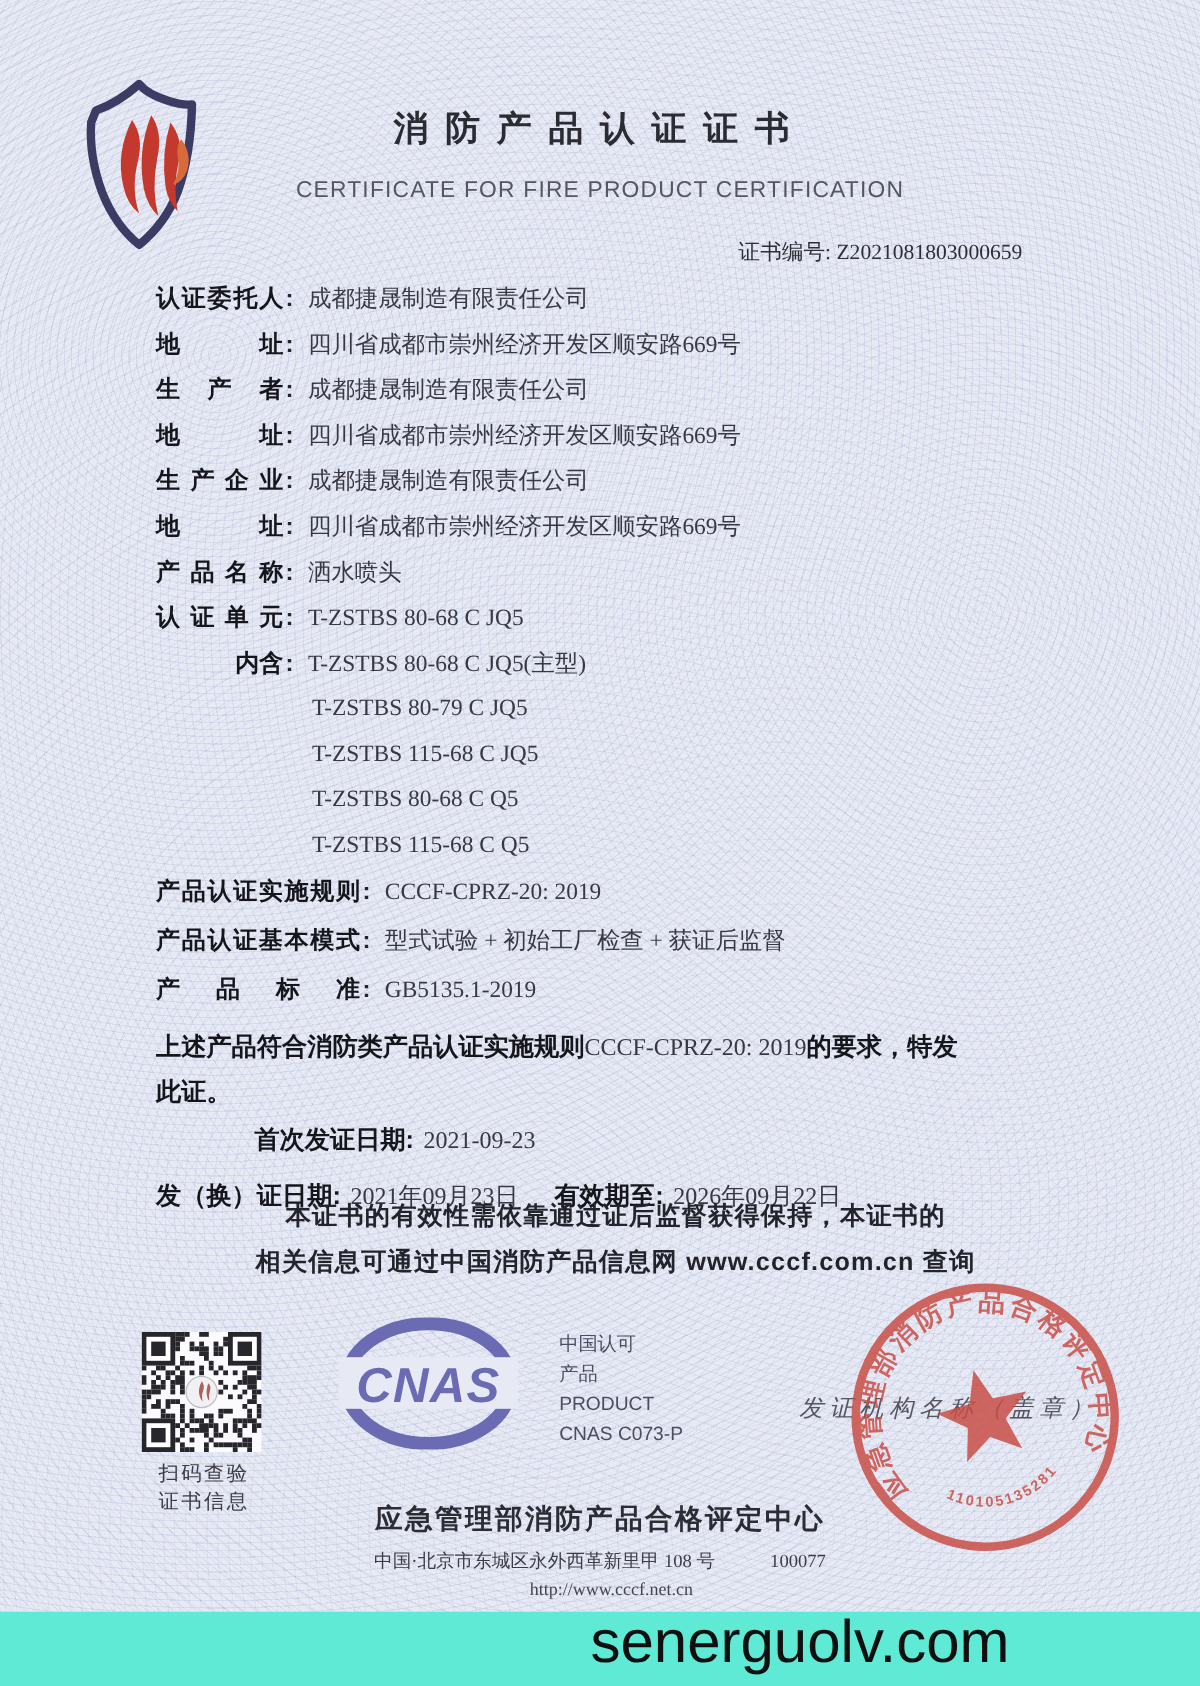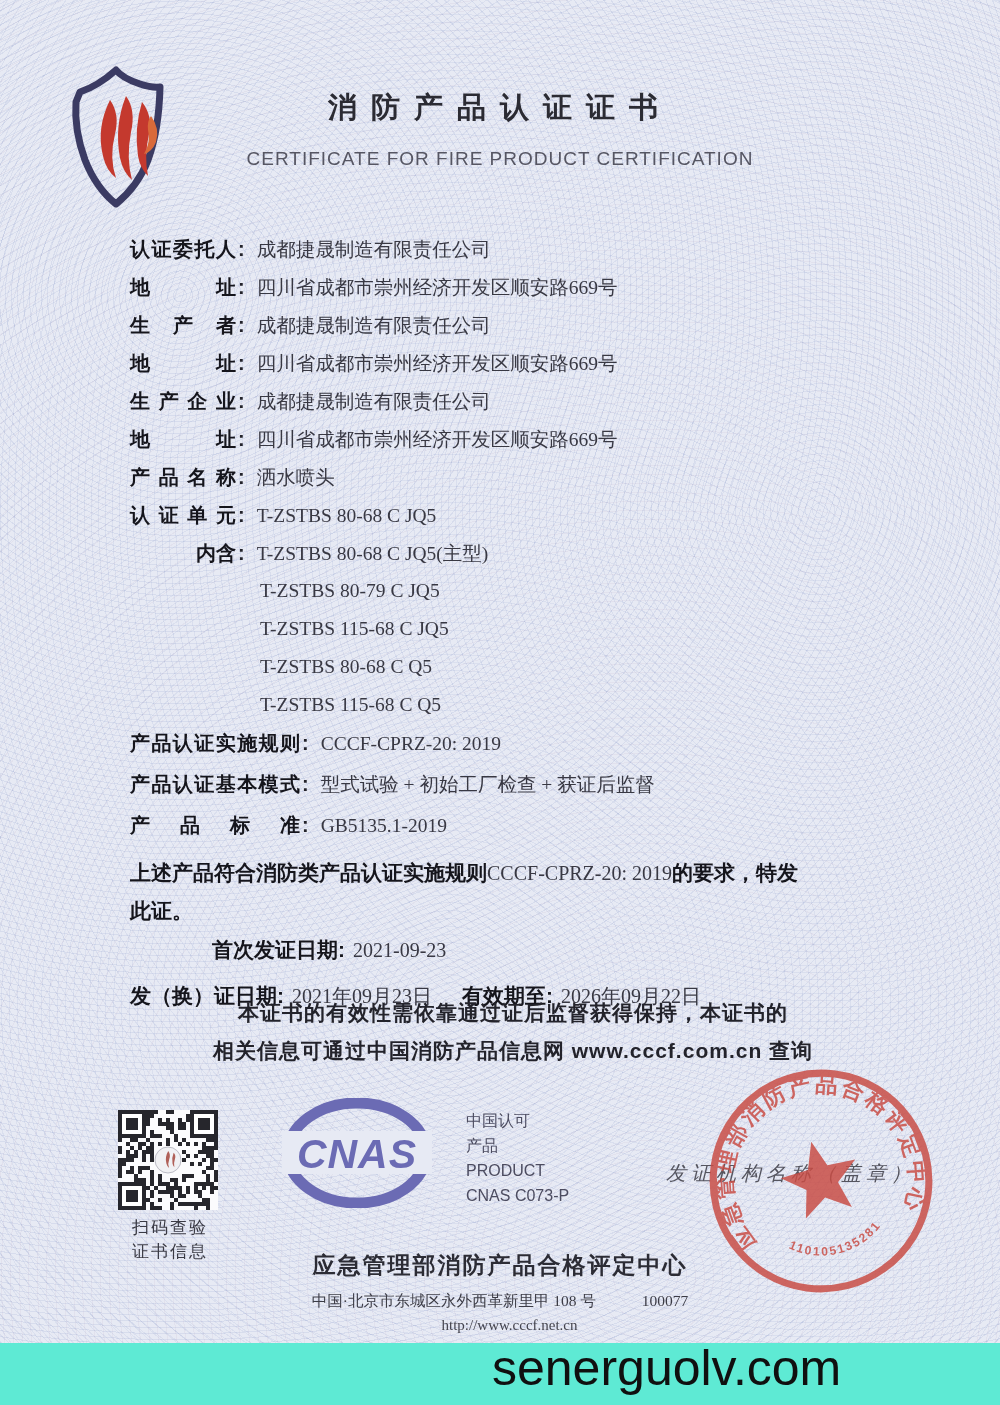--- a/index.html
+++ b/index.html
@@ -70,20 +70,24 @@
         <path d="M24,34 Q42,28 60,12 Q66,20 84,26 Q96,30 104,29 Q103,72 92,102 Q82,128 60,146 Q40,130 29,102 Q18,72 20,44 Z" fill="none" stroke="#3b3b63" stroke-width="7" stroke-linejoin="round"></path>
         <path d="M54,42 Q40,70 47,98 Q50,112 60,120 Q53,100 59,76 Q64,56 54,42 Z" fill="#c4392e"></path>
         <path d="M70,38 Q58,68 64,100 Q67,114 76,122 Q70,100 75,74 Q80,52 70,38 Z" fill="#c4392e"></path>
         <path d="M86,44 Q78,70 82,98 Q84,110 92,118 Q88,98 93,76 Q97,58 86,44 Z" fill="#c4392e"></path>
         <path d="M95,58 Q104,70 100,84 Q96,94 88,96 Q95,84 92,72 Q91,63 95,58 Z" fill="#d96a3a"></path>
       </svg>
     </div>
 
     <div class="title-cn">消防产品认证证书</div>
     <div class="title-en">CERTIFICATE FOR FIRE PRODUCT CERTIFICATION</div>
+    <div class="certno">
+      <span>证书编号:</span>
+      <span>Z2021081803000659</span>
+    </div>
 
     <div class="rows">
       <div class="row">
           <span class="lbl">认证委托人</span>
           <span class="colon">:</span>
           <span class="val">成都捷晟制造有限责任公司</span>
         </div>
       <div class="row">
           <span class="lbl">地址</span>
           <span class="colon">:</span>

